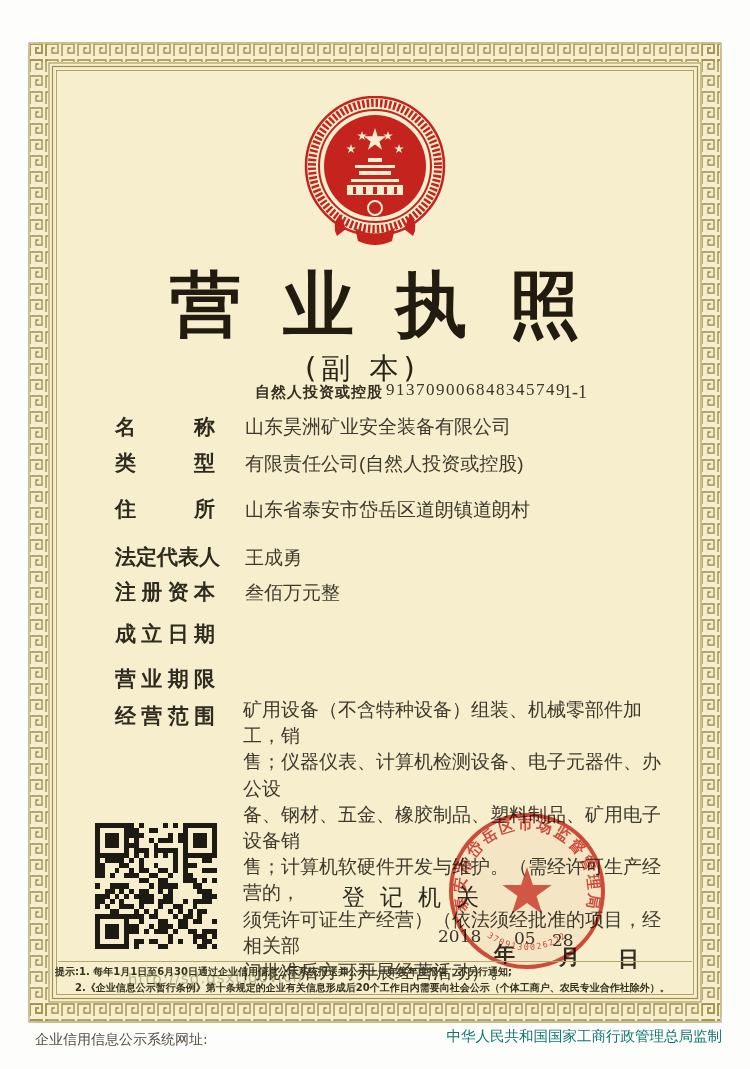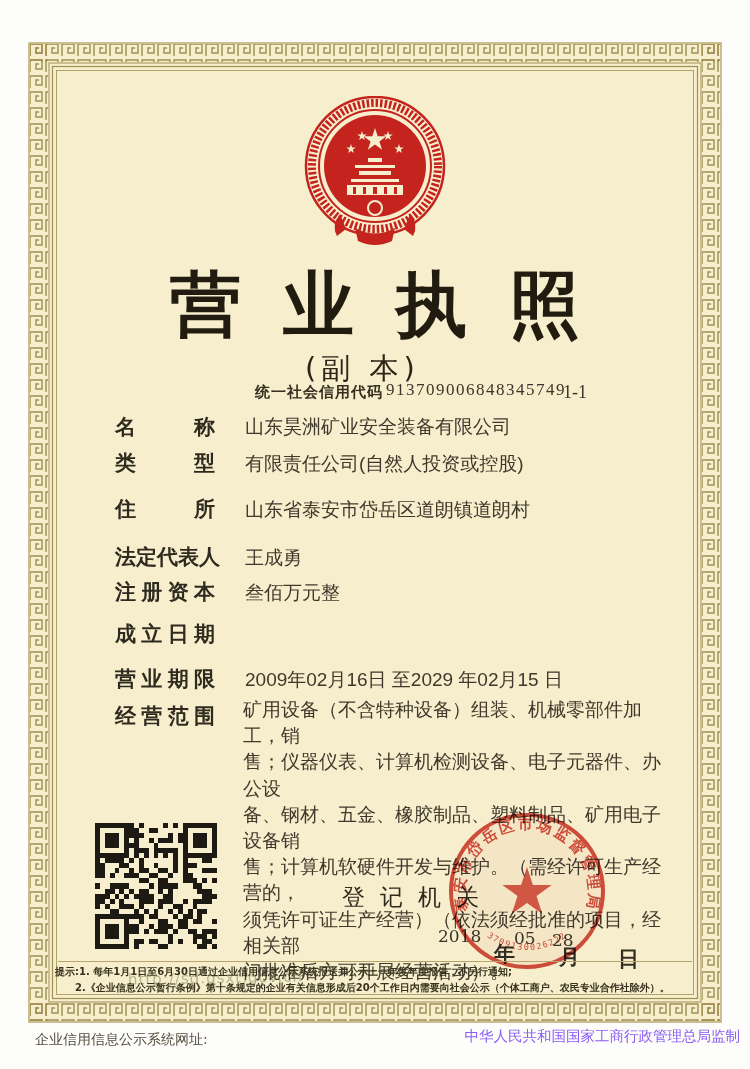--- a/index.html
+++ b/index.html
@@ -4,20 +4,21 @@
 <style>
   html,body{margin:0;padding:0;}
   body{
     width:750px;height:1069px;position:relative;overflow:hidden;
     background:#fdfdfc;font-family:"DejaVu Sans",sans-serif;
   }
   .abs{position:absolute;}
   .paper{
     position:absolute;left:28px;top:42px;width:694px;height:981px;
     background:#f6eecd;
+    border-radius:11px;
   }
   .borderart{position:absolute;left:0;top:0;}
   
   .wmark{
     left:592px;top:90px;font-size:62px;font-weight:bold;letter-spacing:8px;
     color:#8f98a5;opacity:0.09;transform:rotate(-15deg);
   }
   
   .title{
     left:0;top:216px;width:694px;text-align:center;
@@ -50,21 +51,21 @@
   .reg-organ{left:314px;top:840px;font-size:23px;font-weight:normal;color:#2e2a1e;letter-spacing:15px;white-space:nowrap;}
   .dnum{font-size:17px;font-family:"DejaVu Serif","Liberation Serif",serif;color:#3a352a;}
   .dchar{font-size:21px;font-weight:bold;color:#332e22;}
   .seal{left:409px;top:759px;width:180px;height:180px;opacity:.88;mix-blend-mode:multiply;}
   .notes-rule{left:30px;top:919px;width:634px;height:1px;background:#b4a66d;}
   .note{font-size:10px;font-weight:600;color:#37321f;white-space:nowrap;text-align:center;}
   .note1{left:27px;top:923px;}
   .note2{left:47px;top:939px;}
   
   .footer-left{left:35px;top:1031px;font-size:14px;color:#554e3e;}
-  .footer-right{left:0;top:1027px;width:722px;text-align:right;font-size:14.5px;color:#8b5cf6;margin-left:18px;}
+  .footer-right{left:0;top:1027px;width:722px;text-align:right;font-size:14.5px;color:#0f766e;}
 </style>
 </head>
 <body>
 
 <div class="abs wmark">IGS</div>
 
 <div class="paper">
 
   <svg class="borderart" width="694" height="981">
     <defs>
@@ -111,21 +112,21 @@
     <circle cx="75" cy="112" r="7" fill="none" stroke="#f6eecd" stroke-width="2"></circle>
     <g fill="#c5231d">
       <path d="M55 132 Q75 143 95 132 L92 145 Q75 153 58 145 Z"></path>
       <path d="M40 118 q-9 11 -3 22 l9 -7 z"></path>
       <path d="M110 118 q9 11 3 22 l-9 -7 z"></path>
     </g>
   </svg>
 
   <div class="abs title">营业执照</div>
   <div class="abs copy">(副 本)</div>
-  <div class="abs credit-label">统一社会信用代码</div>
+  <div class="abs credit-label">自然人投资或控股</div>
   <div class="abs credit-num">913709006848345749</div>
   <div class="abs sheet-no">1-1</div>
 
   <div class="abs flabel jlabel" style="top:371px">
       <span>名</span>
       <span>称</span>
     </div>
   <div class="abs fvalue" style="top:372px">山东昊洲矿业安全装备有限公司</div>
 
   <div class="abs flabel jlabel" style="top:407px">
@@ -163,21 +164,20 @@
       <span>日</span>
       <span>期</span>
     </div>
 
   <div class="abs flabel jlabel" style="top:623px">
       <span>营</span>
       <span>业</span>
       <span>期</span>
       <span>限</span>
     </div>
-  <div class="abs fvalue" style="top:625px">2009年02月16日 至2029 年02月15 日</div>
 
   <div class="abs flabel jlabel" style="top:660px">
       <span>经</span>
       <span>营</span>
       <span>范</span>
       <span>围</span>
     </div>
   <div class="abs scope">矿用设备（不含特种设备）组装、机械零部件加工，销
 售；仪器仪表、计算机检测设备、电子元器件、办公设
 备、钢材、五金、橡胶制品、塑料制品、矿用电子设备销

